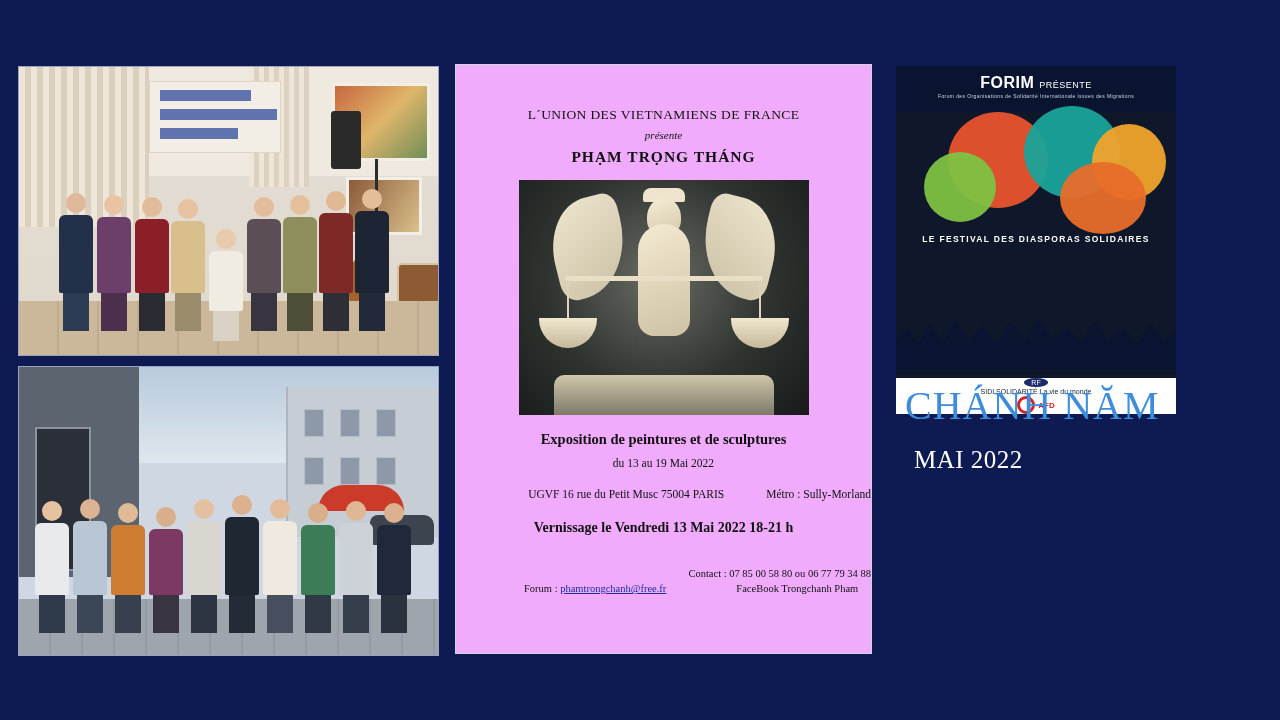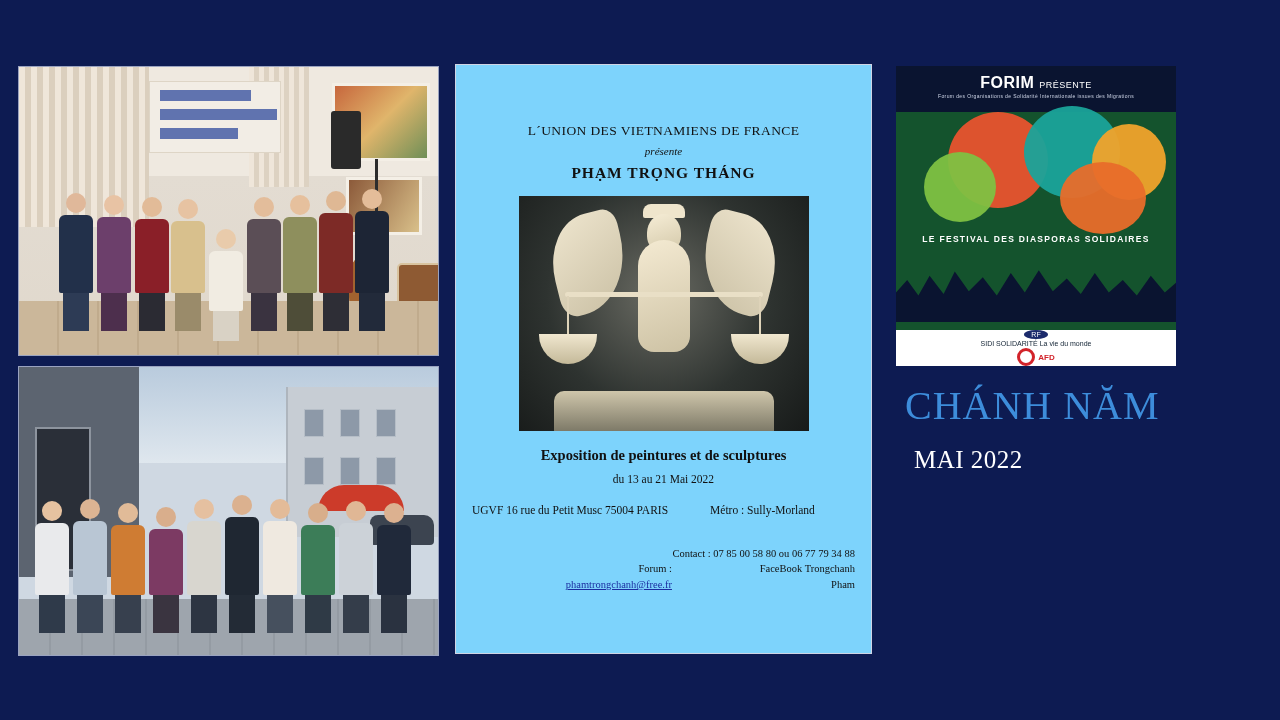--- a/index.html
+++ b/index.html
@@ -161,24 +161,24 @@
     background: #3c4450; border-radius: 8px 10px 4px 4px;
   }
 
   
   .flyer {
     position: absolute;
     left: 455px;
     top: 64px;
     width: 417px;
     height: 590px;
-    background: #7dd3fc;
+    background: #f0abfc;
     border: 1px solid #cfd4e4;
     box-sizing: border-box;
-    padding: 16px;
+    padding: 0;
     color: #111;
     text-align: center;
   }
   .flyer .org {
     margin-top: 42px;
     font-size: 13.5px;
     letter-spacing: .4px;
   }
   .flyer .presente {
     margin-top: 6px;
@@ -274,21 +274,21 @@
   }
   .flyer .dates {
     margin-top: 7px;
     font-size: 11.5px;
     line-height: 1.45;
   }
   .flyer .addr-row {
     margin-top: 16px;
     font-size: 11.5px;
     display: flex;
-    justify-content: flex-start;
+    justify-content: flex-end;
     gap: 42px;
   }
   .flyer .vernissage {
     margin-top: 20px;
     font-size: 14px;
     font-weight: bold;
   }
   .flyer .contact {
     margin-top: 30px;
     font-size: 10.5px;
@@ -305,23 +305,23 @@
     color: #1b2ea0;
     text-decoration: underline;
   }
 
   
   .festi {
     position: absolute;
     left: 896px;
     top: 66px;
     width: 280px;
-    height: 300px;
+    height: 348px;
     overflow: hidden;
-    background: #14532d;
+    background: #0f172a;
   }
   .festi .top-band {
     position: absolute;
     left: 0; right: 0; top: 0; height: 46px;
     background: #0a1430;
   }
   .festi .forim {
     position: absolute;
     left: 0; right: 0; top: 8px;
     text-align: center;
@@ -604,28 +604,29 @@
       <div class="beam"></div>
       <div class="chain l"></div>
       <div class="chain r"></div>
       <div class="pan l"></div>
       <div class="pan r"></div>
       <div class="base"></div>
     </div>
 
     <div class="expo-title">Exposition de peintures et de sculptures</div>
     <div class="dates">
-      <div>du 13 au 21 Mai 2022</div>
+      <div>du 13 au 19 Mai 2022</div>
     </div>
 
     <div class="addr-row">
       <span>UGVF 16 rue du Petit Musc  75004 PARIS</span>
       <span>Métro : Sully-Morland</span>
     </div>
 
+    <div class="vernissage">Vernissage le Vendredi 13 Mai 2022   18-21 h</div>
 
     <div class="contact">
       <div>Contact : 07 85 00 58 80 ou  06 77 79 34 88</div>
       <div class="line2">
         <span>
           <span>Forum :</span>
           <a href="#">phamtrongchanh@free.fr</a>
         </span>
         <span>FaceBook Trongchanh Pham</span>
       </div>

